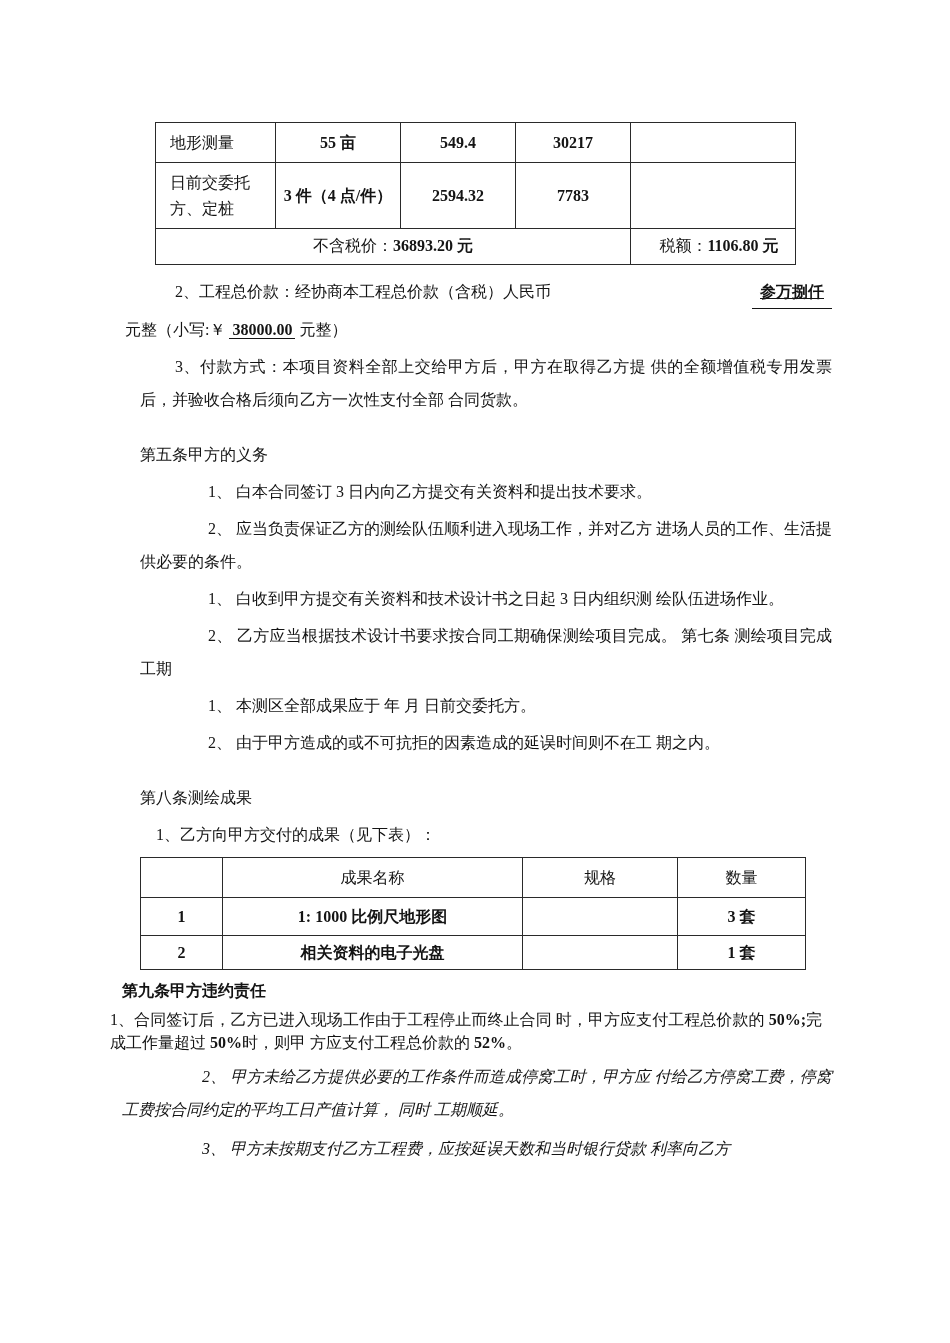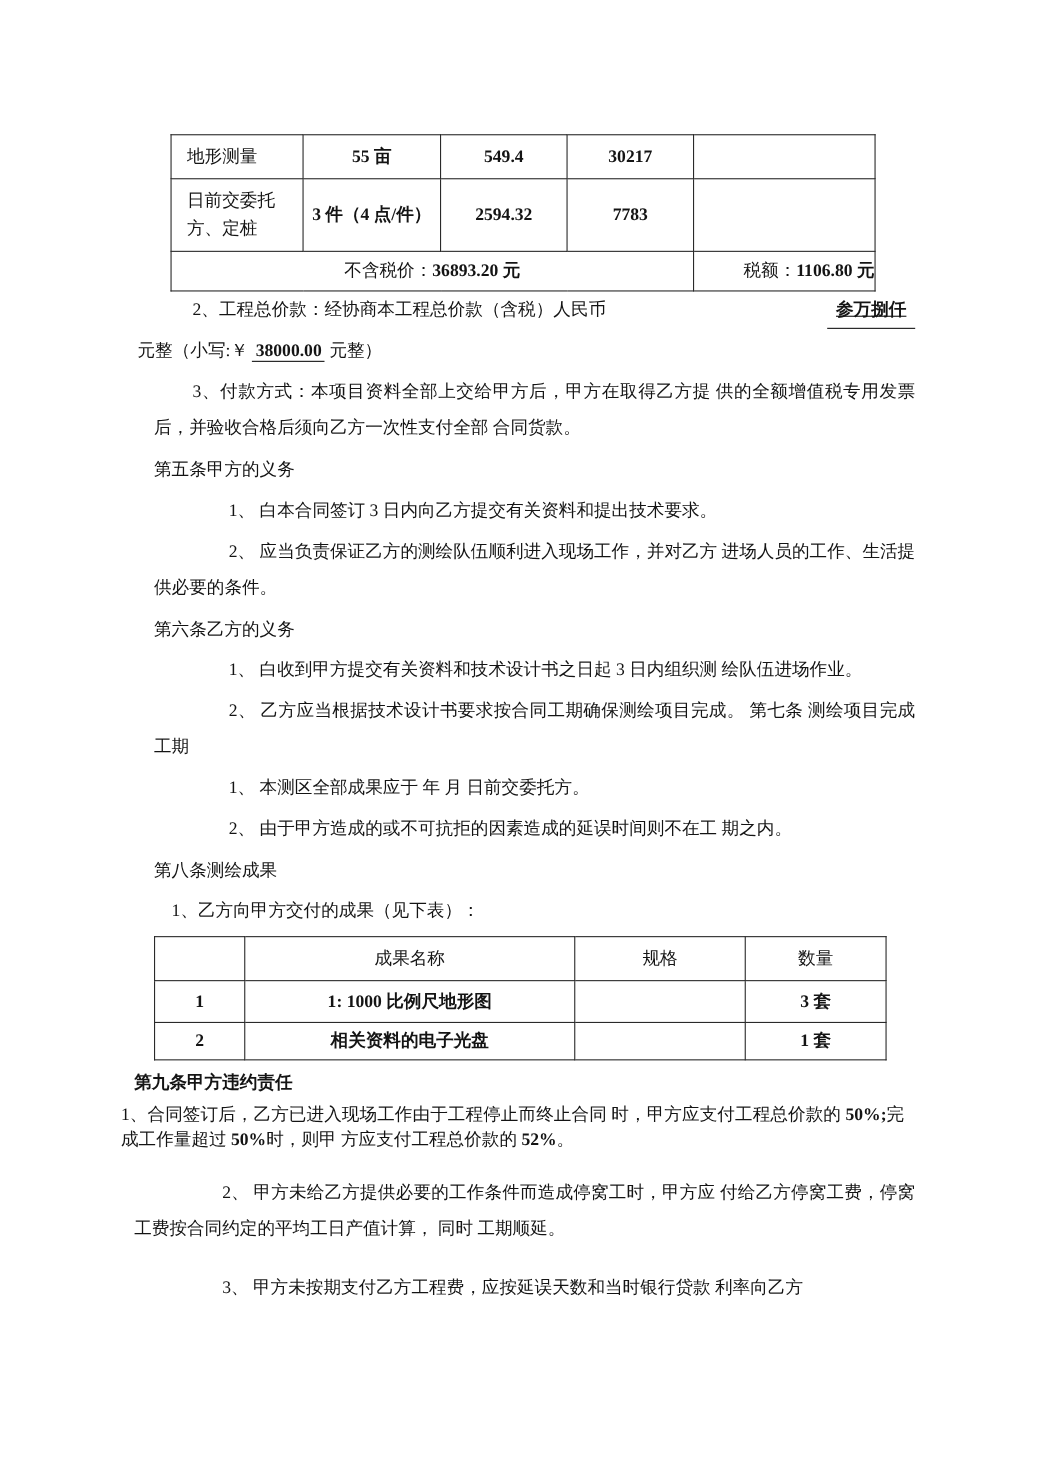--- a/index.html
+++ b/index.html
@@ -24,58 +24,58 @@
   .fee-table .col-price { width: 115px; }
   .fee-table .col-amt { width: 115px; }
   .fee-table .col-note { width: 165px; }
   .fee-table tr.r1 td { height: 40px; }
   .fee-table tr.r2 td { height: 66px; }
   .fee-table tr.r3 td { height: 36px; }
   .cell-left { text-align: left; padding: 2px 8px 2px 14px; line-height: 1.6; }
   .cell-center { text-align: center; padding: 2px 6px; line-height: 1.45; }
   .bold { font-weight: bold; }
   .fee-summary-left { text-align: center; }
-  .fee-summary-right { text-align: right; padding-left: 12px; }
+  .fee-summary-right { text-align: center; padding-left: 12px; }
 
   .results-table { margin-left: 15px; width: 665px; margin-top: 6px; }
   .results-table .col-no { width: 82px; }
   .results-table .col-name { width: 300px; }
   .results-table .col-spec { width: 155px; }
   .results-table .col-qty2 { width: 128px; }
   .results-table tr.hr td { height: 40px; }
   .results-table tr.br1 td { height: 38px; }
   .results-table tr.br2 td { height: 34px; }
 
   
   .para { line-height: 33px; text-align: justify; margin-top: 4px; }
   .indent-p { text-indent: 35px; }
   .indent-i { text-indent: 68px; }
   .indent-s { text-indent: 16px; }
-  .heading { line-height: 33px; margin-top: 5px; }
+  .heading { line-height: 33px; margin-top: 22px; }
   .outdent { margin-left: -15px; }
 
-  .price-line { display: flex; align-items: baseline; padding-left: 35px; line-height: 33px; }
+  .price-line { display: flex; align-items: baseline; padding-left: 35px; margin-top: 10px; line-height: 33px; }
   .price-spacer { flex: 1; }
   .amount-underline {
     font-weight: bold;
     border-bottom: 1.5px solid #141414;
     padding: 0 8px;
     white-space: nowrap;
     text-decoration: underline;
   }
   .num-underline {
     font-weight: bold;
     border-bottom: 1.5px solid #141414;
     padding: 0 3px;
   }
 
   .breach-block { margin-left: -15px; margin-top: 8px; }
   .breach-h { font-weight: bold; line-height: 26px; padding-left: 12px; }
   .breach-p1 { line-height: 23px; text-align: justify; margin-top: 4px; padding-right: 10px; }
-  .breach-item { line-height: 33px; text-align: justify; text-indent: 80px; margin-top: 20px; padding-left: 12px; }
+  .breach-item { line-height: 33px; text-align: justify; text-indent: 80px; margin-top: 6px; padding-left: 12px; font-style: italic; }
 </style>
 </head>
 <body>
 
 <div class="page">
 
   <table class="fee-table">
     <colgroup>
       <col class="col-item">
         <col class="col-qty">
@@ -115,21 +115,20 @@
     <div class="para outdent">
       <span>元整（小写:￥ </span><span class="num-underline">38000.00</span><span> 元整）</span>
     </div>
 
     <div class="para indent-p">3、付款方式：本项目资料全部上交给甲方后，甲方在取得乙方提 供的全额增值税专用发票后，并验收合格后须向乙方一次性支付全部 合同货款。</div>
 
     <div class="heading">第五条甲方的义务</div>
     <div class="para indent-i">1、 白本合同签订 3 日内向乙方提交有关资料和提出技术要求。</div>
     <div class="para indent-i">2、 应当负责保证乙方的测绘队伍顺利进入现场工作，并对乙方 进场人员的工作、生活提供必要的条件。</div>
 
-    <div class="heading">第六条乙方的义务</div>
     <div class="para indent-i">1、 白收到甲方提交有关资料和技术设计书之日起 3 日内组织测 绘队伍进场作业。</div>
     <div class="para indent-i">2、 乙方应当根据技术设计书要求按合同工期确保测绘项目完成。 第七条 测绘项目完成工期</div>
     <div class="para indent-i">1、 本测区全部成果应于 年 月 日前交委托方。</div>
     <div class="para indent-i">2、 由于甲方造成的或不可抗拒的因素造成的延误时间则不在工 期之内。</div>
 
     <div class="heading">第八条测绘成果</div>
     <div class="para indent-s">1、乙方向甲方交付的成果（见下表）：</div>
   </div>
 
   <table class="results-table">

